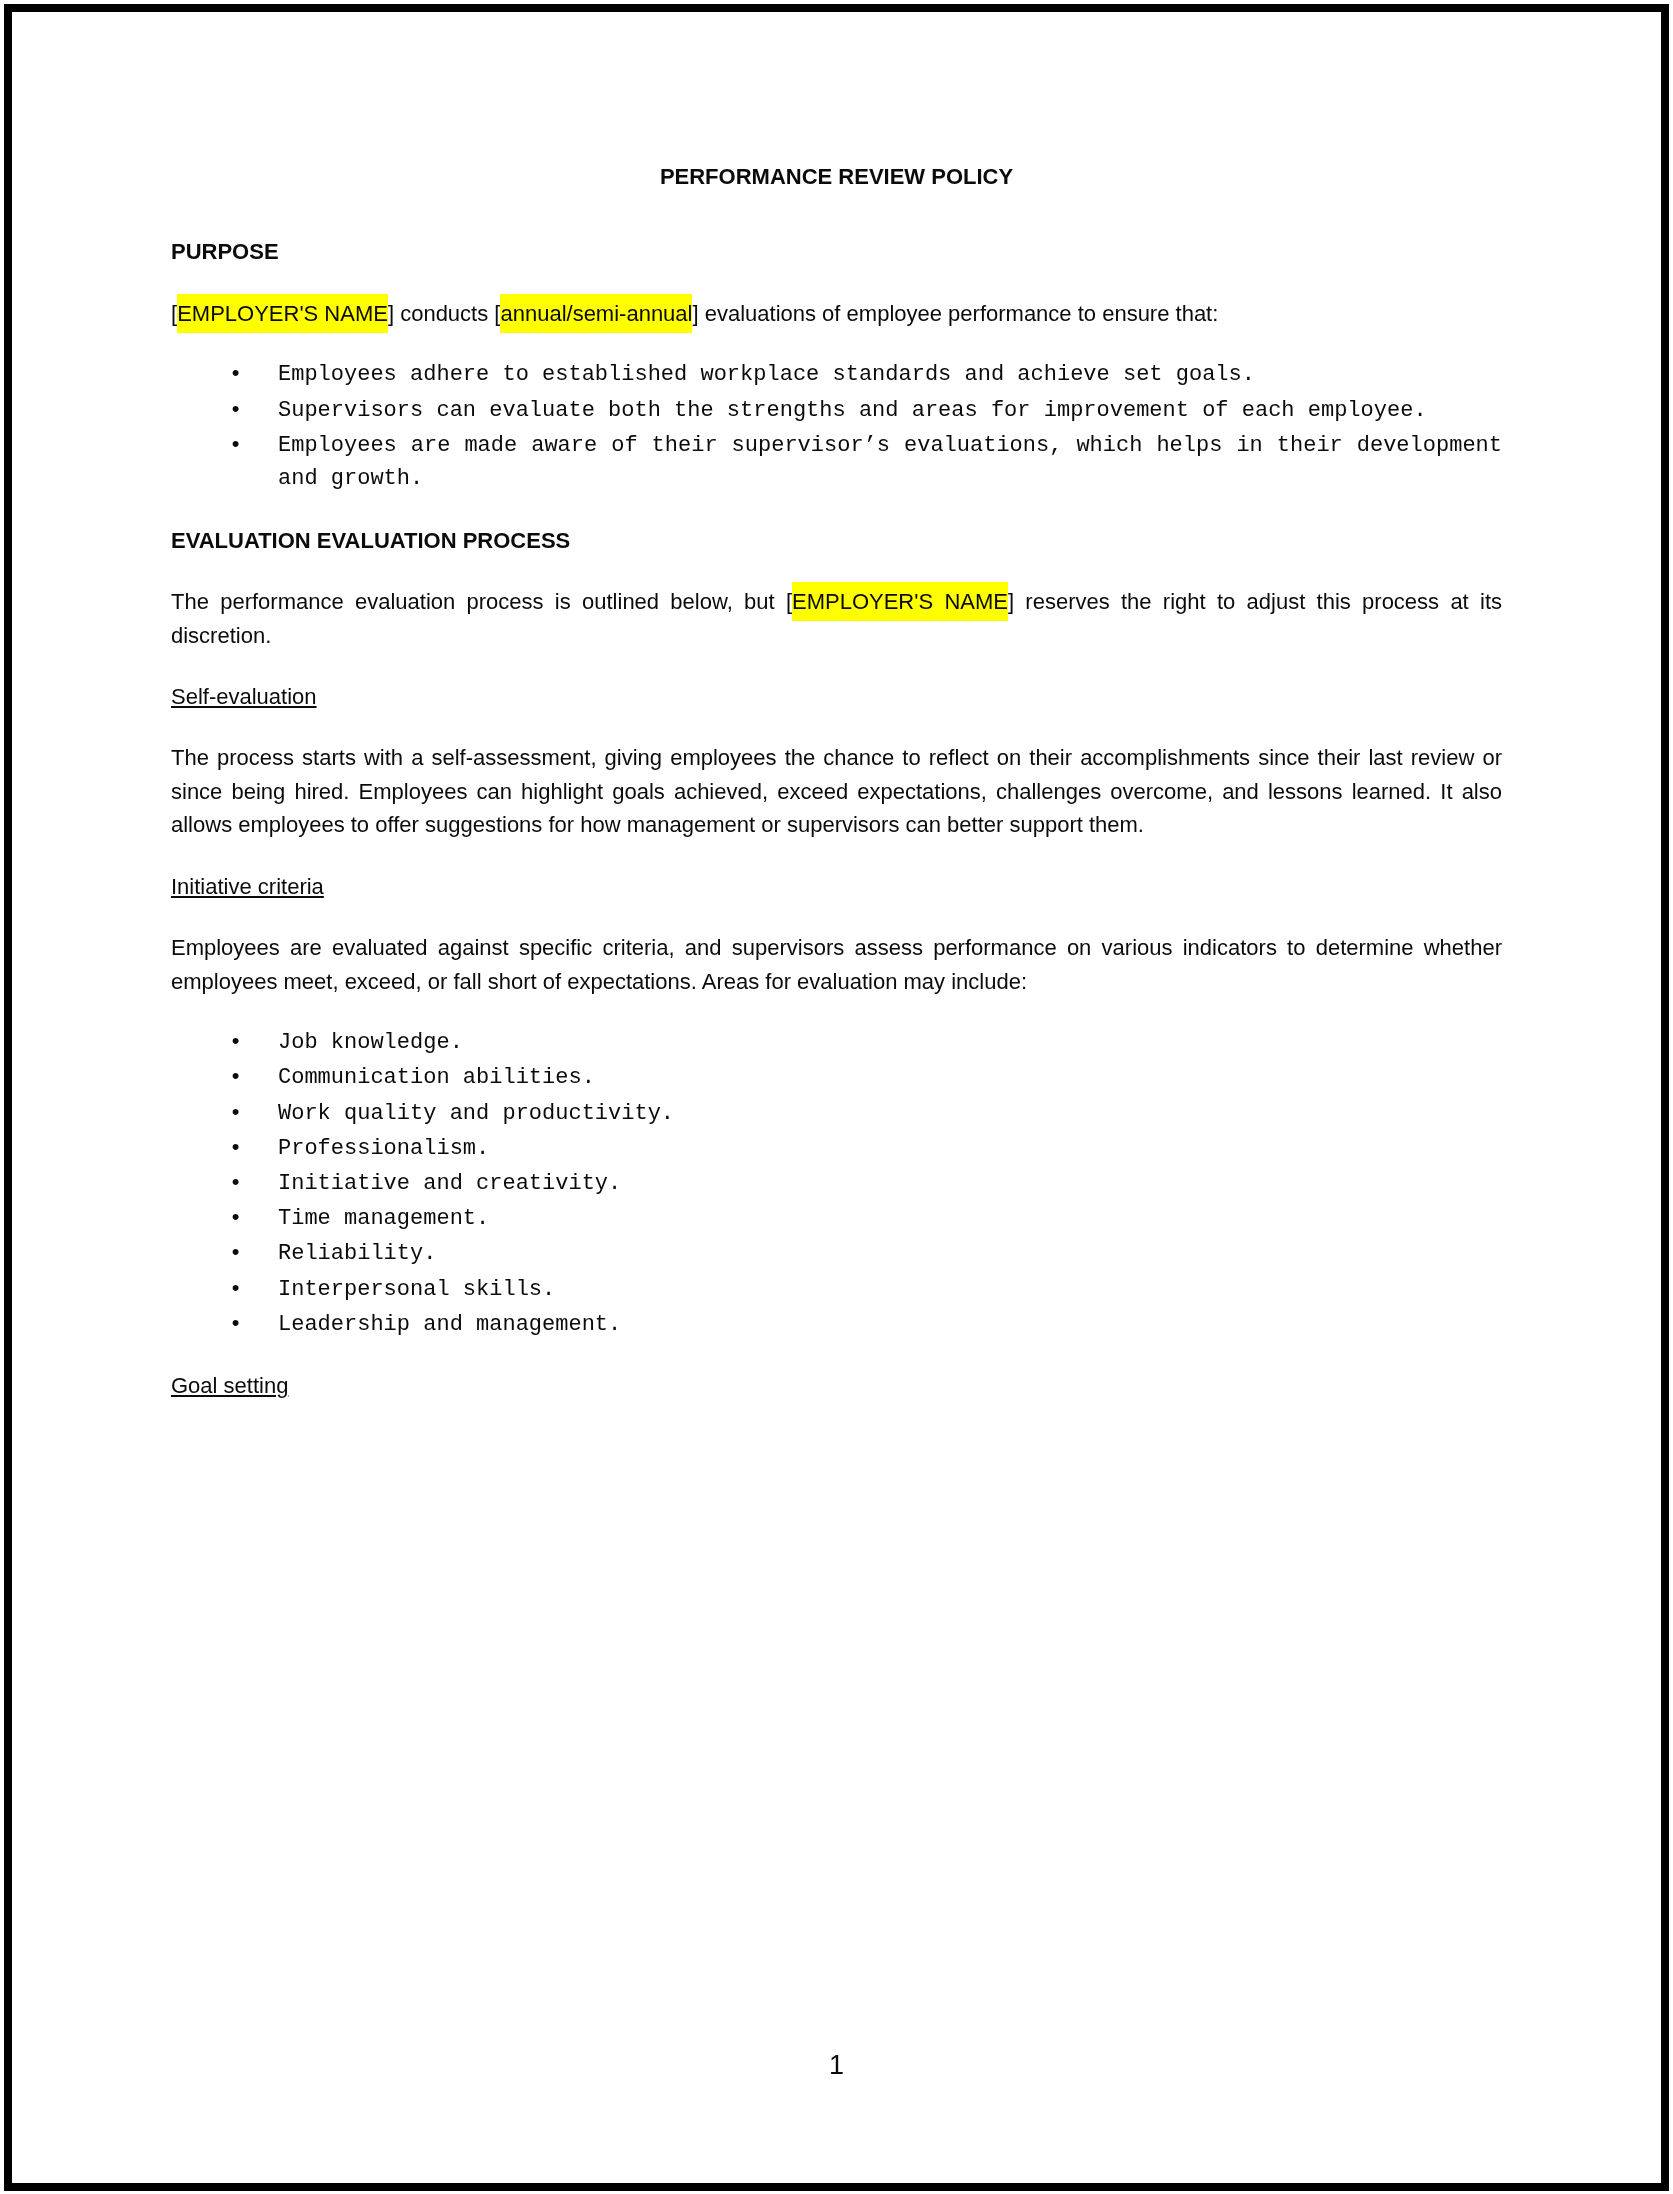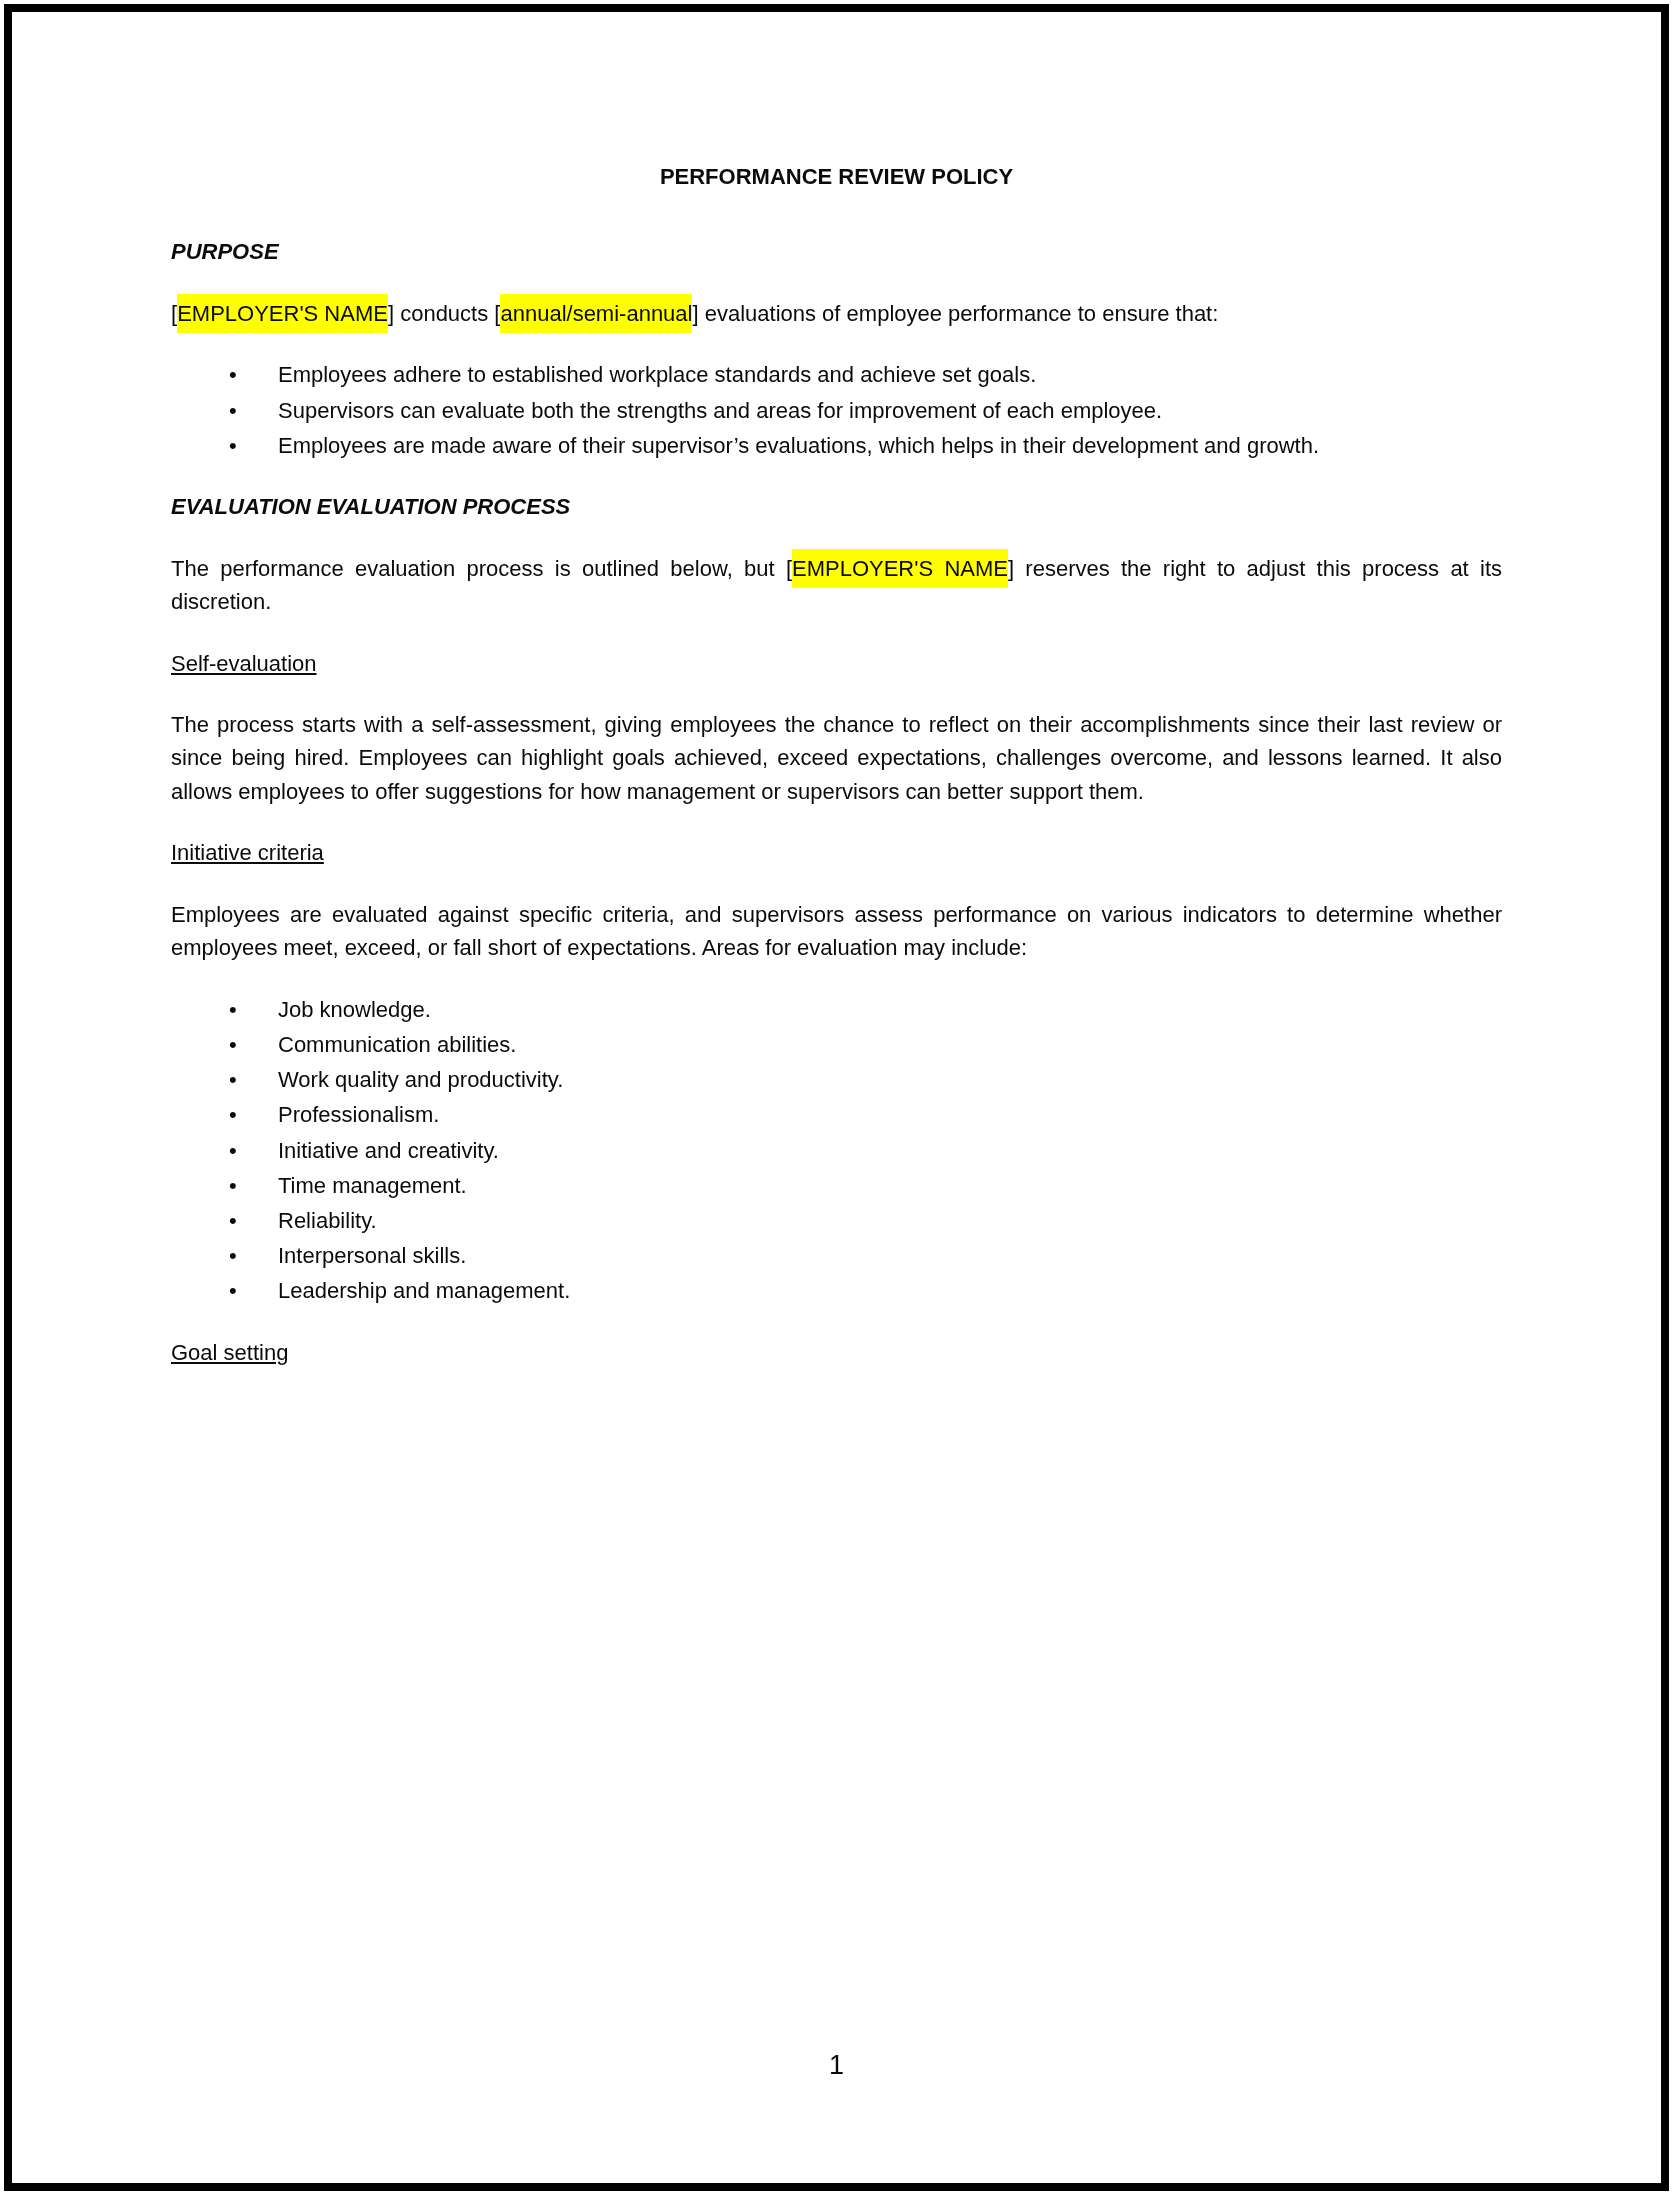--- a/index.html
+++ b/index.html
@@ -30,21 +30,20 @@
     line-height: 1.52;
   }
   .doc-title {
     text-align: center;
     font-weight: bold;
     margin: 0 0 42px 0;
   }
   .h-bold {
     font-weight: bold;
     margin: 0 0 28px 0;
-    font-style: italic;
   }
   .subhead {
     text-decoration: underline;
     margin: 0 0 28px 0;
   }
   p.para {
     margin: 0 0 28px 0;
     text-align: justify;
   }
   mark {
@@ -55,20 +54,21 @@
   ul.bullets {
     list-style: none;
     margin: 0 0 28px 0;
     padding: 0;
   }
   ul.bullets > li {
     position: relative;
     padding-left: 107px;
     text-align: justify;
     margin: 0 0 1.8px 0;
+    font-family: Liberation Mono, monospace;
   }
   ul.bullets > li::before {
     content: "\2022";
     position: absolute;
     left: 58px;
     top: 0;
   }
   .page-number {
     position: absolute;
     left: 0;

